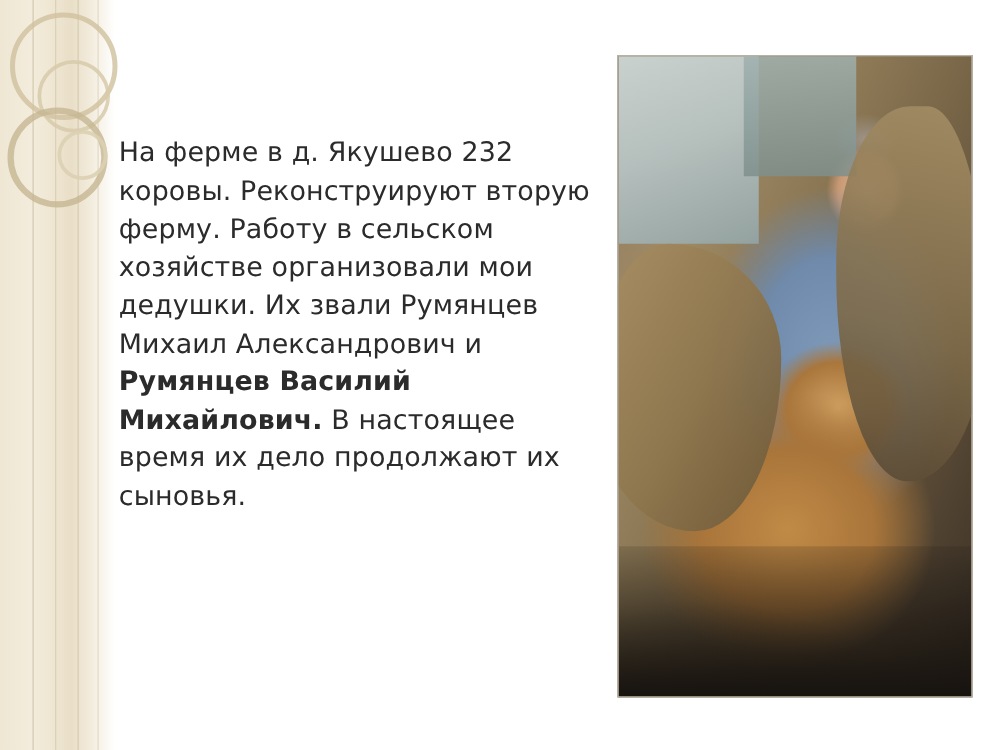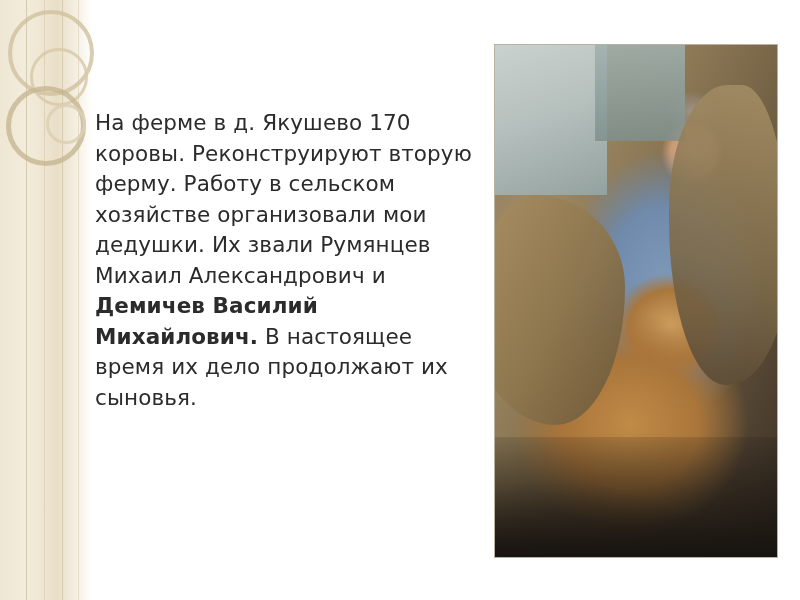--- a/index.html
+++ b/index.html
@@ -177,21 +177,21 @@
     <div class="stripe stripe-c"></div>
     <div class="stripe stripe-d"></div>
   </div>
 
   <div class="ring ring-1"></div>
   <div class="ring ring-2"></div>
   <div class="ring ring-3"></div>
   <div class="ring ring-4"></div>
 
   <div class="text-block">
-    <span>На ферме в д. Якушево 170 коровы.  Реконструируют вторую ферму. Работу в сельском хозяйстве организовали мои дедушки. Их звали Румянцев Михаил Александрович и </span><b>Демичев Василий Михайлович.</b><span> В настоящее время их дело продолжают их сыновья.</span>
+    <span>На ферме в д. Якушево 232 коровы.  Реконструируют вторую ферму. Работу в сельском хозяйстве организовали мои дедушки. Их звали Румянцев Михаил Александрович и </span><b>Румянцев Василий Михайлович.</b><span> В настоящее время их дело продолжают их сыновья.</span>
   </div>
 
   <div class="photo">
     <div class="photo-inner"></div>
     <div class="photo-wall"></div>
     <div class="photo-wall2"></div>
     <div class="photo-sofa-arm"></div>
     <div class="photo-sofa-right"></div>
     <div class="photo-dark-foot"></div>
   </div>

